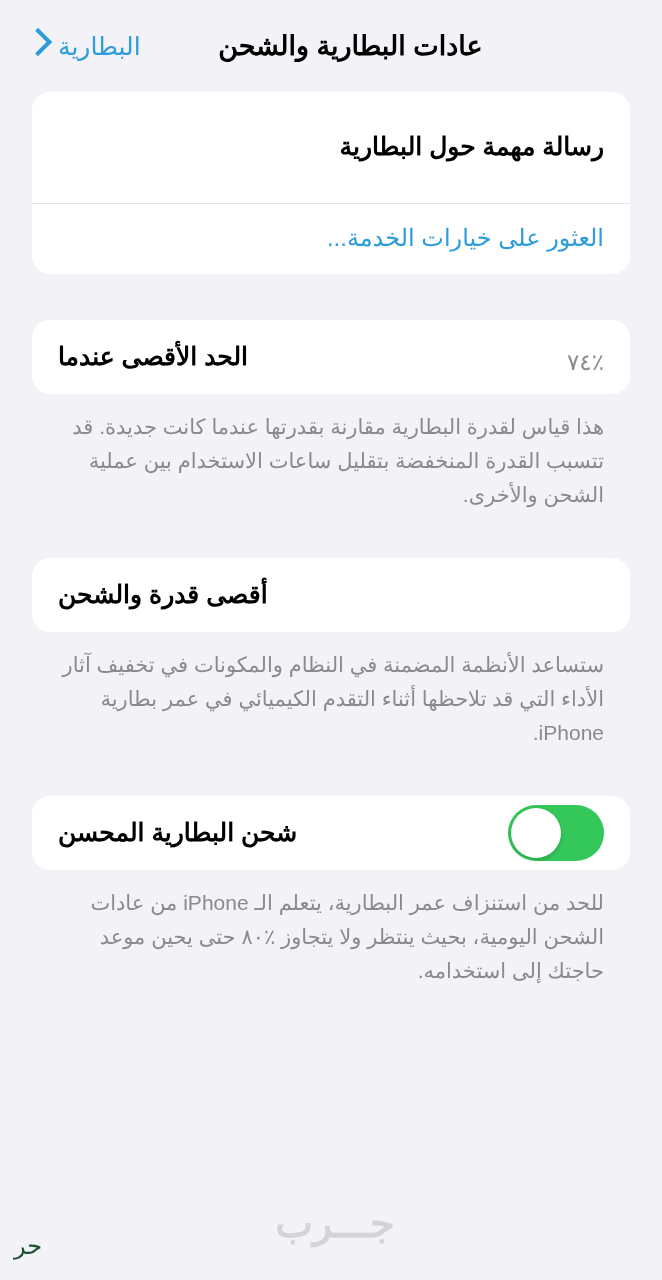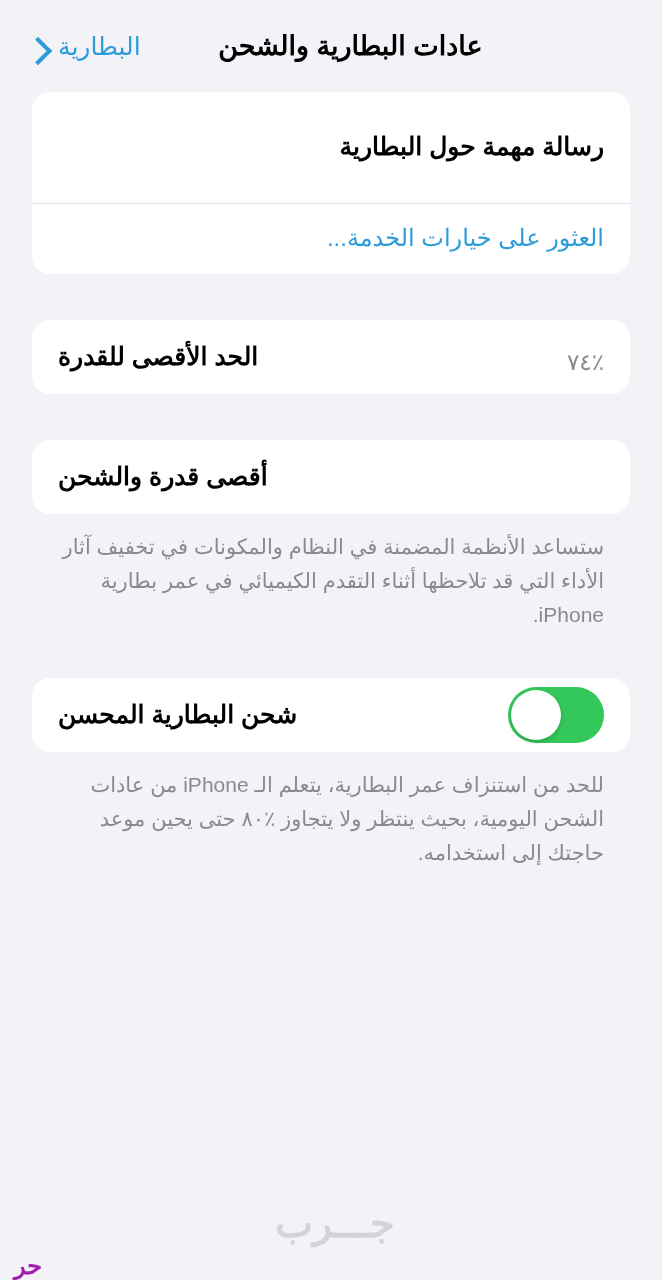--- a/index.html
+++ b/index.html
@@ -40,21 +40,21 @@
     font-size: 27px;
     font-weight: bold;
     color: #000;
     letter-spacing: 0;
     flex: 1;
     text-align: center;
     padding-right: 40px;
   }
   .nav-back {
     display: flex;
-    align-items: flex-end;
+    align-items: flex-start;
     gap: 6px;
     color: #2d9cdb;
     font-size: 25px;
     white-space: nowrap;
     direction: rtl;
   }
   .nav-back .chev {
     display: inline-block;
     width: 16px;
     height: 16px;
@@ -176,25 +176,24 @@
     right: 0;
     text-align: center;
     color: #c9c9cf;
     font-size: 40px;
     font-weight: bold;
     letter-spacing: 2px;
     opacity: .75;
   }
   .corner-logo {
     position: absolute;
-    bottom: 0;
+    bottom: 20px;
     left: 14px;
-    color: #a21caf;
+    color: #14532d;
     font-size: 24px;
-    font-weight: bold;
   }
 </style>
 </head>
 <body>
 
 <div class="screen">
 
   <div class="navbar">
     <div class="nav-spacer"></div>
     <div class="nav-title">عادات البطارية والشحن</div>
@@ -214,23 +213,24 @@
       <div class="link-row">
         <span>العثور على خيارات الخدمة...</span>
       </div>
     </div>
 
     <div class="gap-lg"></div>
 
     <div class="card">
       <div class="row">
         <div class="row-value">٧٤٪</div>
-        <div class="row-label">الحد الأقصى للقدرة</div>
-      </div>
-    </div>
+        <div class="row-label">الحد الأقصى عندما</div>
+      </div>
+    </div>
+    <div class="footnote">هذا قياس لقدرة البطارية مقارنة بقدرتها عندما كانت جديدة. قد تتسبب القدرة المنخفضة بتقليل ساعات الاستخدام بين عملية الشحن والأخرى.</div>
 
     <div class="gap-lg"></div>
 
     <div class="card">
       <div class="row">
         <div></div>
         <div class="row-label">أقصى قدرة والشحن</div>
       </div>
     </div>
     <div class="footnote">ستساعد الأنظمة المضمنة في النظام والمكونات في تخفيف آثار الأداء التي قد تلاحظها أثناء التقدم الكيميائي في عمر بطارية iPhone.</div>

